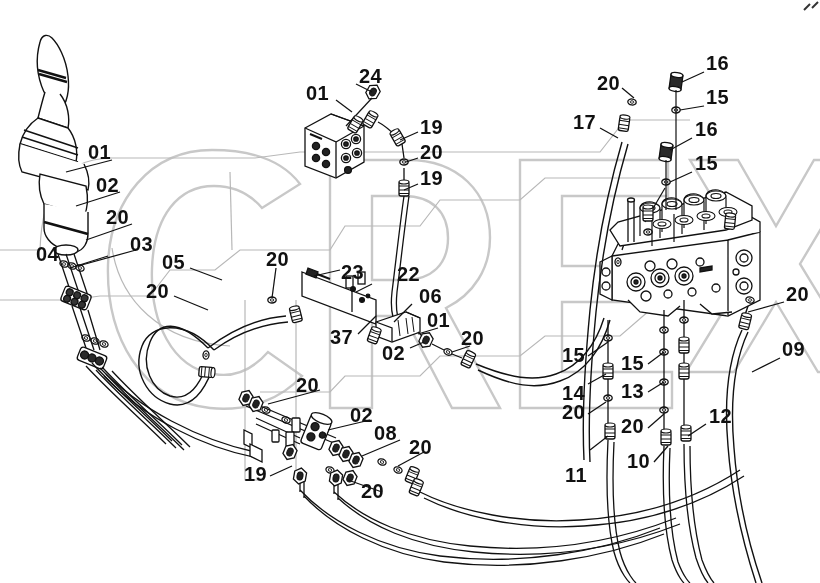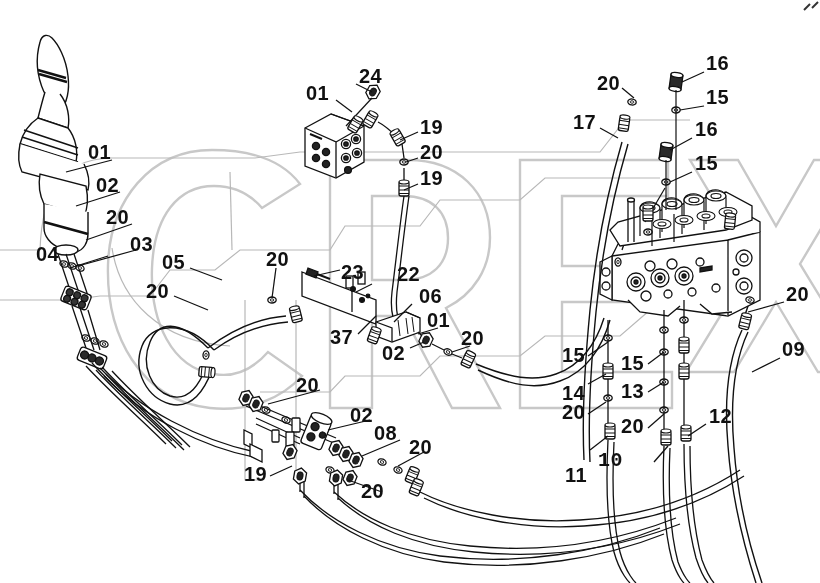--- a/index.html
+++ b/index.html
@@ -651,16 +651,16 @@
 <div class="lbl" style="left:695px;top:153px;">15</div>
 <div class="lbl" style="left:786px;top:284px;">20</div>
 <div class="lbl" style="left:782px;top:339px;">09</div>
 <div class="lbl" style="left:562px;top:345px;">15</div>
 <div class="lbl" style="left:562px;top:372px;margin-top:11px;">14</div>
 <div class="lbl" style="left:562px;top:402px;">20</div>
 <div class="lbl" style="left:565px;top:465px;">11</div>
 <div class="lbl" style="left:621px;top:353px;">15</div>
 <div class="lbl" style="left:621px;top:381px;">13</div>
 <div class="lbl" style="left:621px;top:416px;">20</div>
-<div class="lbl" style="left:598px;top:451px;font-family:Liberation Mono, monospace;">10</div>
+<div class="lbl" style="left:627px;top:451px;">10</div>
 <div class="lbl" style="left:709px;top:406px;">12</div>
 
 </div>
 
 </body></html>

